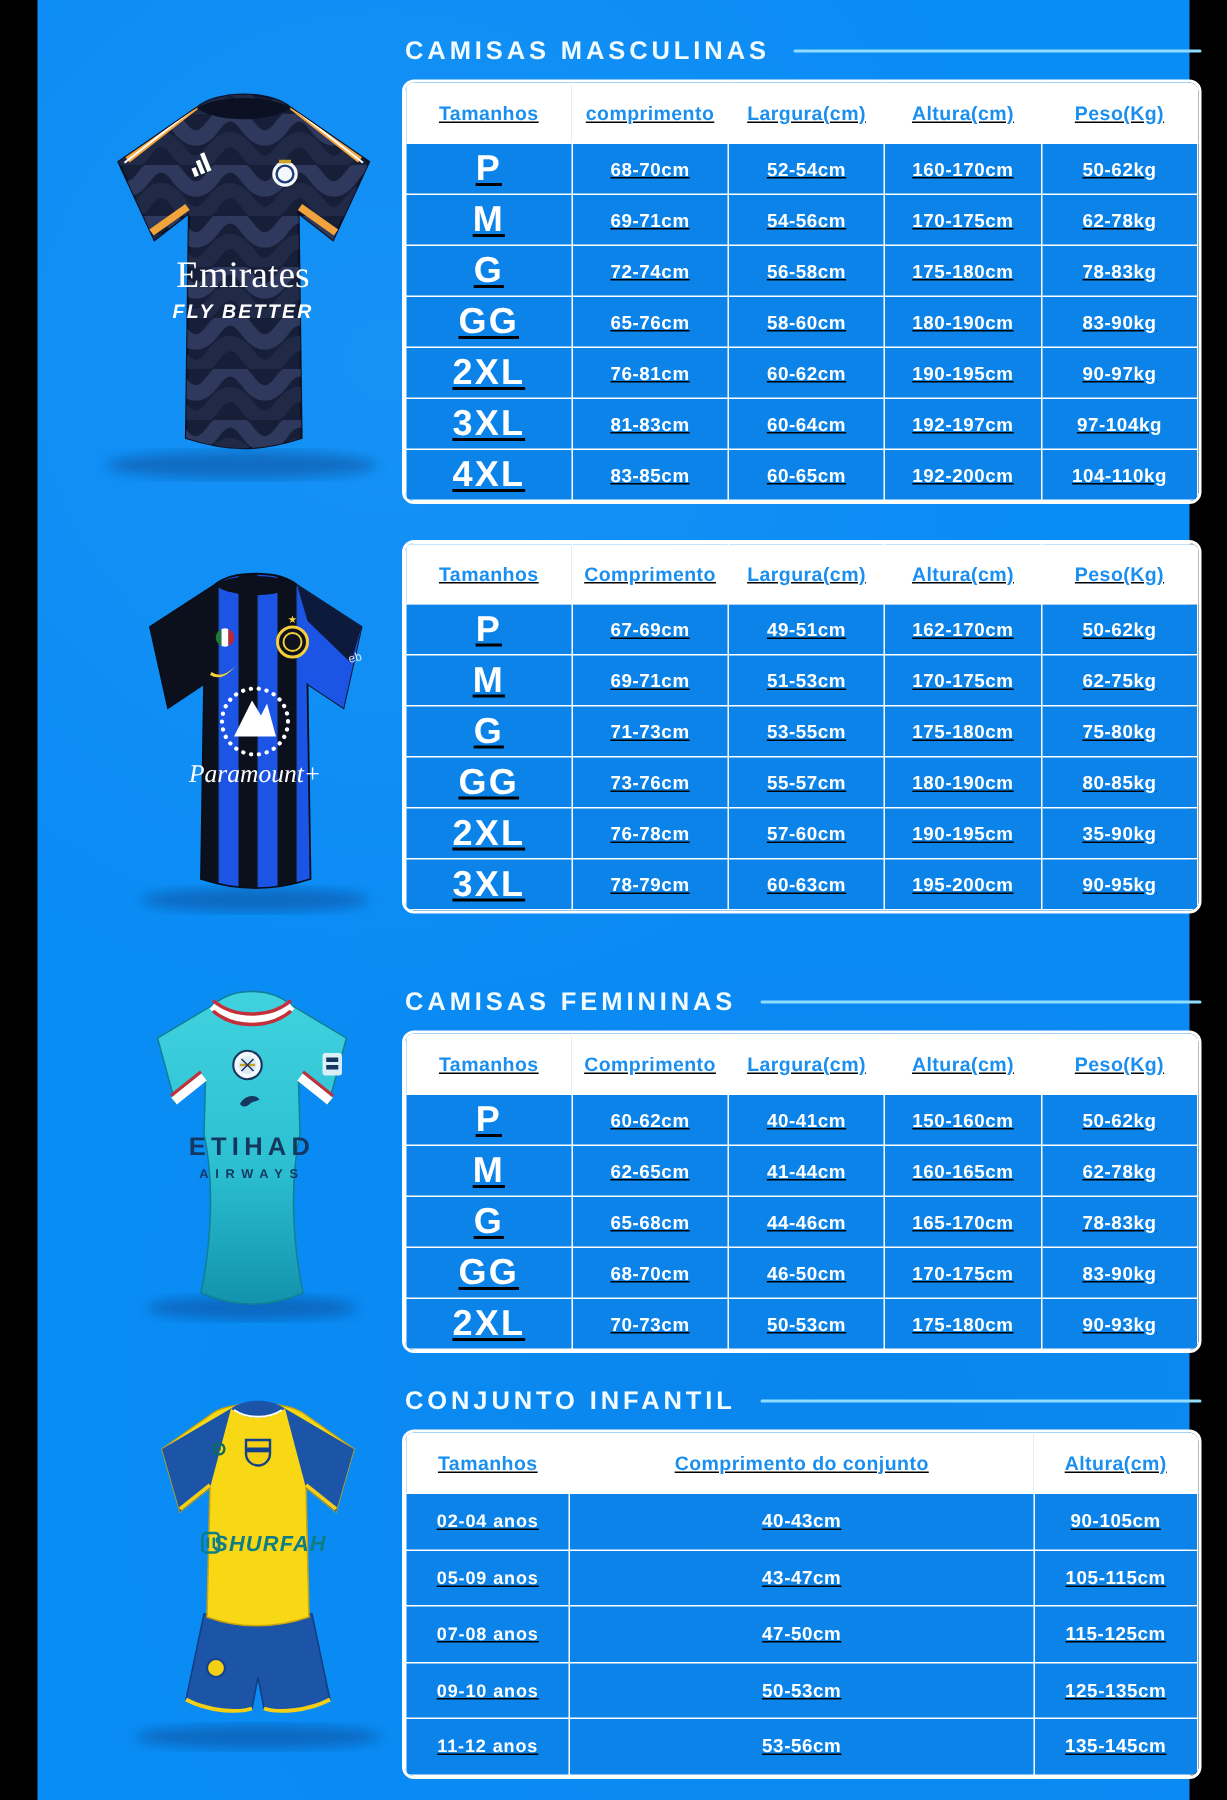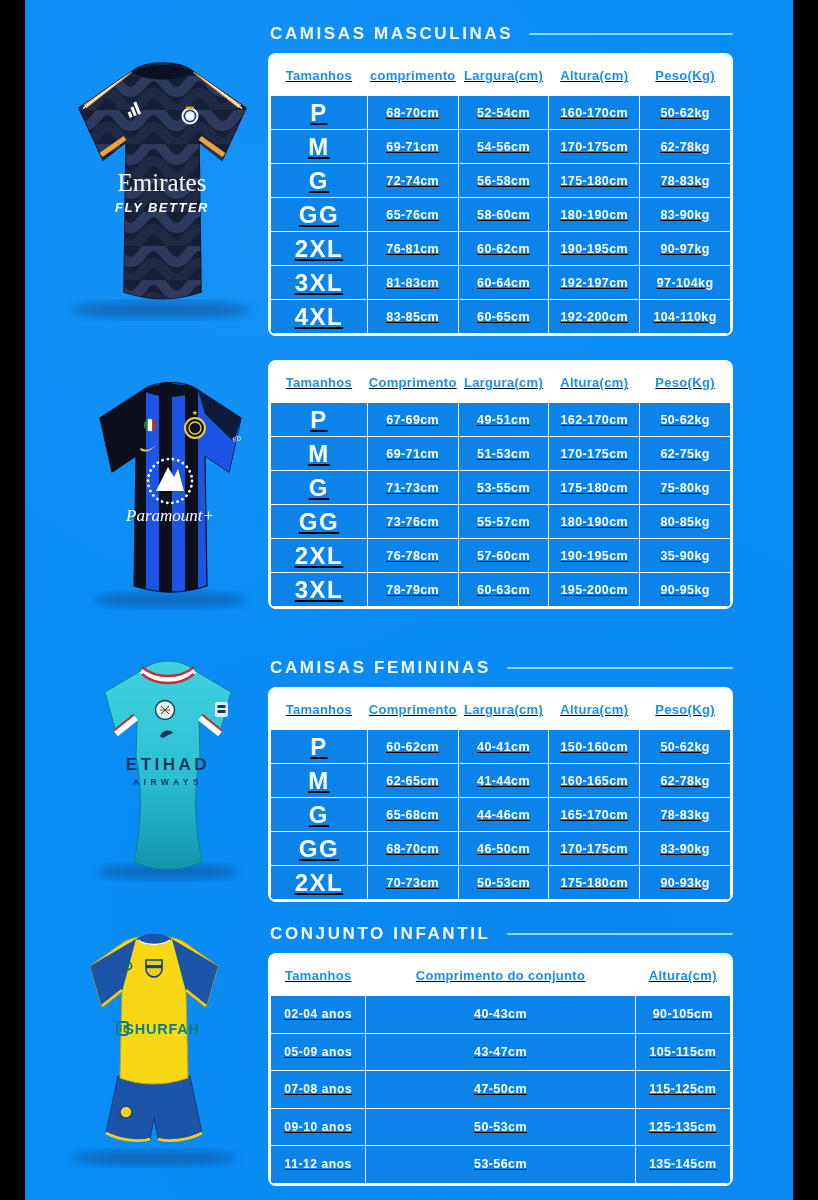--- a/index.html
+++ b/index.html
@@ -3,21 +3,21 @@
 <meta charset="utf-8">
 <style>
   html,body{margin:0;padding:0;background:#000;}
   .frame{position:relative;width:818px;height:1200px;background:#000;overflow:hidden;
          font-family:"Liberation Sans",sans-serif;}
   .pillar{position:absolute;top:0;width:25px;height:1200px;background:#000;}
   .pillar.left{left:0;} .pillar.right{right:0;}
   .canvas{position:absolute;left:25px;top:0;width:768px;height:1200px;background:#0a8cf5;
           background-image:radial-gradient(circle at 30% 20%, rgba(255,255,255,.05), transparent 40%),
                            radial-gradient(circle at 70% 80%, rgba(0,40,120,.06), transparent 45%);}
-  .panel{position:absolute;left:243px;width:465px;}
+  .panel{position:absolute;left:243px;width:533px;}
   .sec-head{display:flex;align-items:center;gap:16px;margin:0 0 9px 2px;}
   .sec-head h2{margin:0;font-size:17px;font-weight:700;color:#f2fbff;letter-spacing:2.6px;}
   .rule{flex:1;height:2px;background:#8fdcff;border-radius:2px;}
   .tbl-wrap{border:2px solid #fff;border-radius:8px;overflow:hidden;text-decoration:underline;}
   table{width:100%;border-collapse:collapse;table-layout:fixed;}
   th,td{border:1.5px solid #fff;text-align:center;vertical-align:middle;}
   th{background:#fff;color:#1a8ff0;font-size:13px;font-weight:700;height:37px;letter-spacing:.3px;}
   td{background:#0c83e8;color:#fff;font-weight:700;font-size:12.5px;height:31px;letter-spacing:.4px;}
   td.size-cell{font-size:24px;letter-spacing:1.5px;}
   .t-kids td{height:34.5px;}
@@ -346,21 +346,21 @@
                 <td class="val-cell">70-73cm</td>
                 <td class="val-cell">50-53cm</td>
                 <td class="val-cell">175-180cm</td>
                 <td class="val-cell">90-93kg</td>
               </tr>
             </tbody>
           </table>
       </div>
     </div>
 
-    <figure class="jersey" style="left:29px;top:926px;">
+    <figure class="jersey" style="left:47px;top:926px;font-style:italic;">
       <svg width="200" height="246" viewBox="0 0 200 246">
         <defs>
             <filter id="an-blur">
               <feGaussianBlur stdDeviation="4"></feGaussianBlur>
             </filter>
           </defs>
         <ellipse cx="100" cy="232" rx="82" ry="8" fill="#084a90" opacity=".5" filter="url(#an-blur)"></ellipse>
         <g>
           <path d="M64,150 L52,207 C67,215 87,216 96,213 L100,192 L104,213 C113,216 133,215 148,207 L136,150 Z" fill="#1c55a8" stroke="#123d80" stroke-width="1"></path>
           <path d="M52,207 C67,215 87,216 96,213" fill="none" stroke="#f5cf13" stroke-width="2.6"></path>

